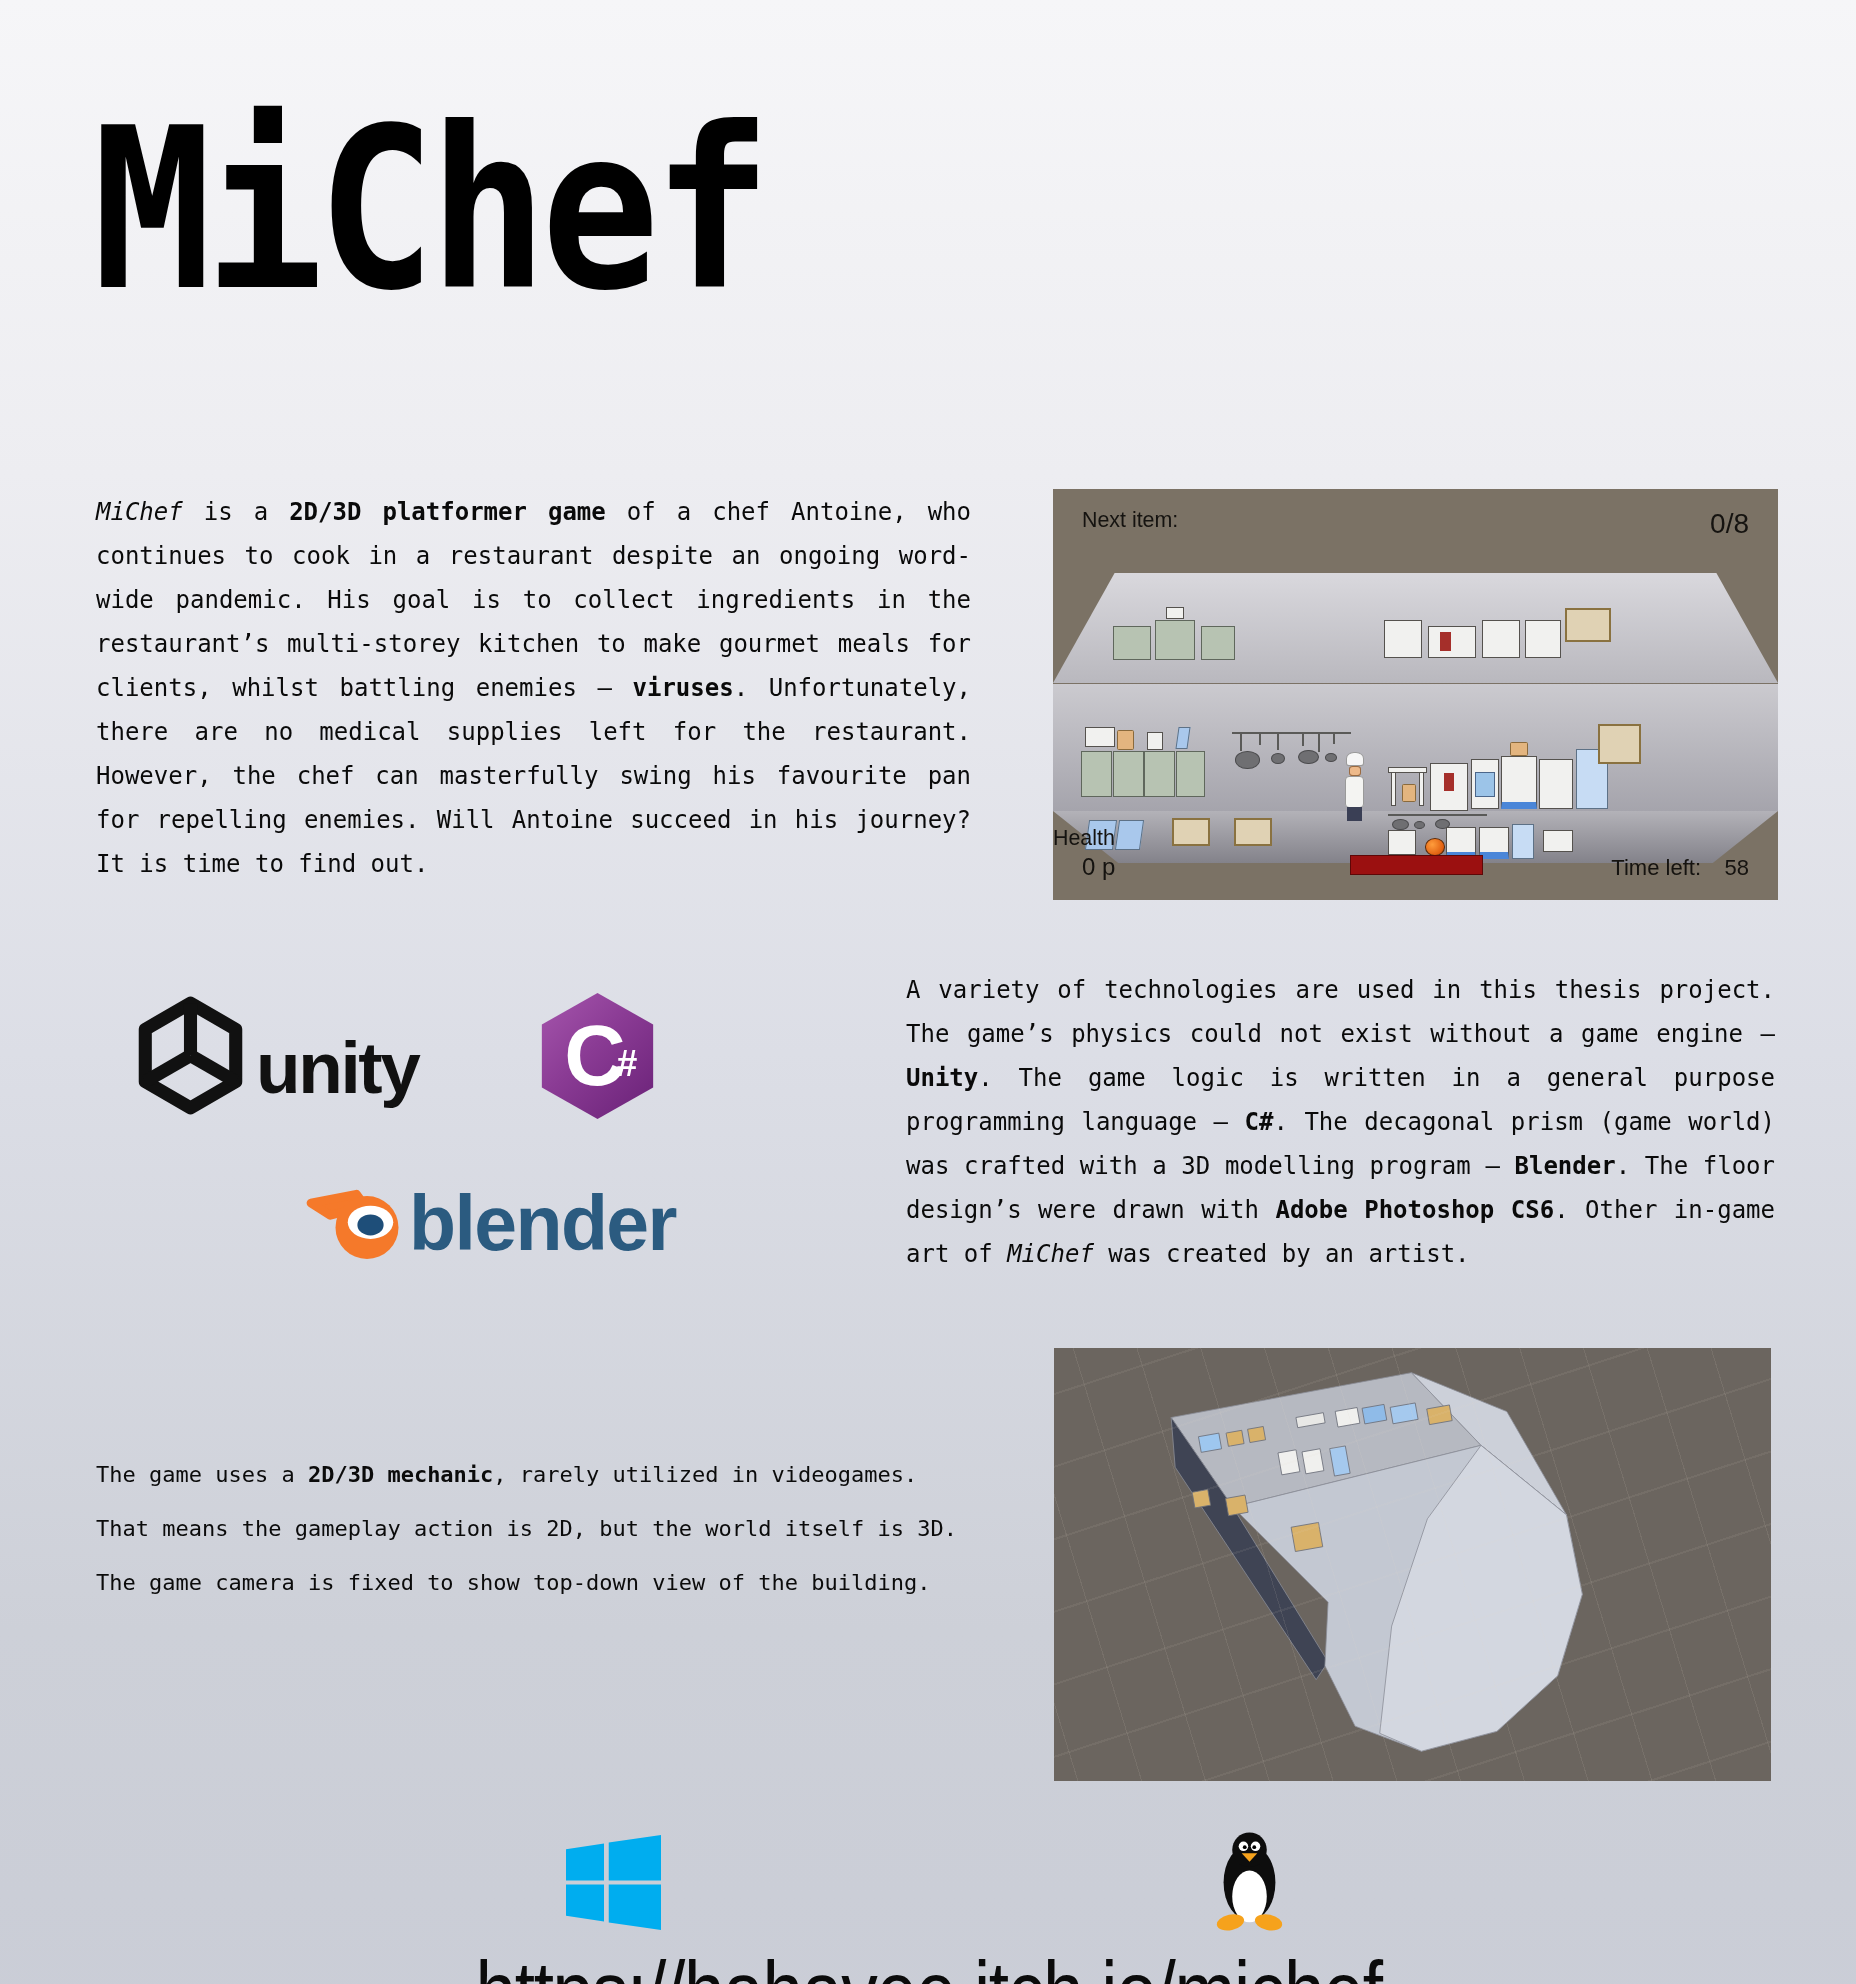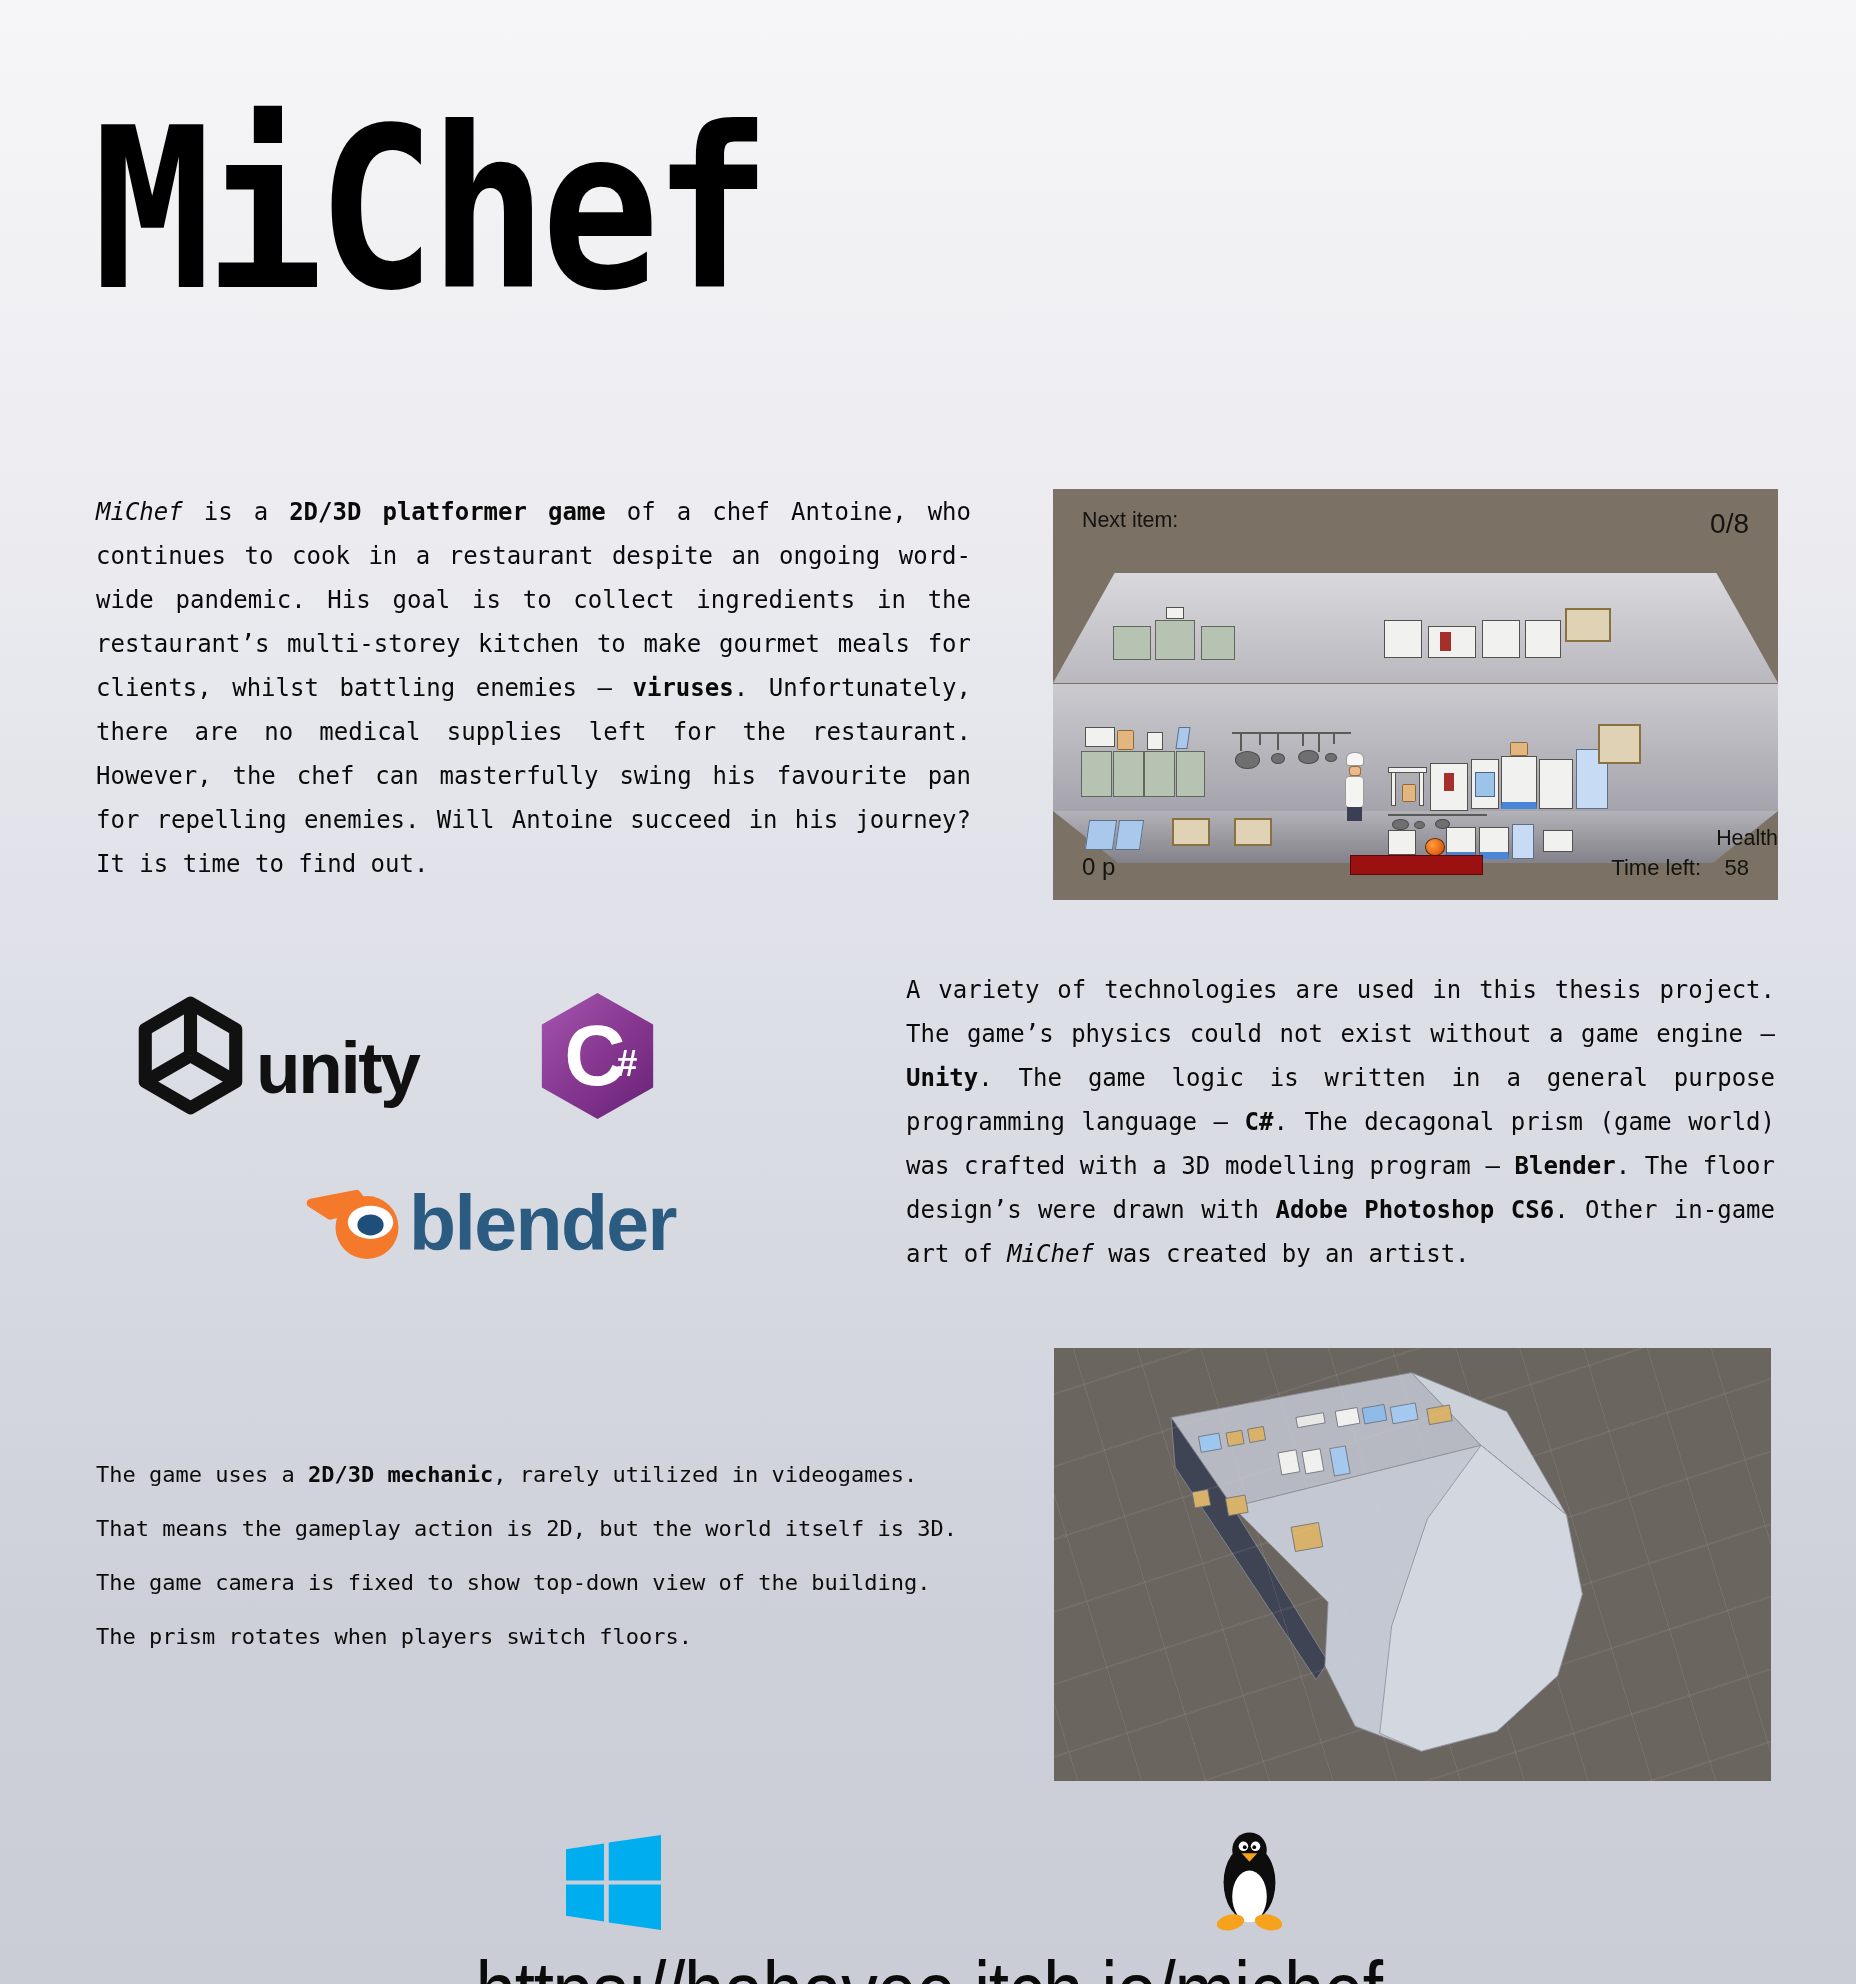--- a/index.html
+++ b/index.html
@@ -146,21 +146,21 @@
         <div class="furn wht" style="left: 490px; top: 341px; width: 30px; height: 22px;"></div>
       </div>
 
     <div class="furn chef-hat" style="left:293px;top:263px;width:17.5px;height:14.3px;"></div>
     <div class="furn chef-head" style="left:296px;top:277px;width:12px;height:10.3px;"></div>
     <div class="furn chef-body" style="left:292px;top:287px;width:19px;height:32px;"></div>
     <div class="furn chef-legs" style="left:294px;top:318px;width:15px;height:13.5px;"></div>
 
     <div class="furn pumpkin" style="left:372px;top:349px;width:20px;height:17.5px;"></div>
 
-    <div class="abs hud" style="left:0;top:337px;width:100%;text-align:right;font-size:21.4px;">Health</div>
+    <div class="abs hud" style="left:0;top:337px;width:100%;text-align:left;font-size:21.4px;">Health</div>
     <div class="abs" id="healthbar" style="left:297px;top:366px;width:131px;height:17.5px;"></div>
     <div class="abs hud" style="left:29px;top:364px;font-size:24px;">0 p</div>
     <div class="abs hud" style="right:77px;top:366px;font-size:22px;">Time left:</div>
     <div class="abs hud" style="right:29px;top:366px;font-size:22px;">58</div>
   </div>
 
   <svg class="abs" id="unity-icon" style="left:131px;top:996px;" width="119" height="119" viewBox="0 0 100 100">
     <g stroke="#111" stroke-width="11" fill="none" stroke-linejoin="round">
       <polygon points="50,6 88,28 88,72 50,94 12,72 12,28"></polygon>
       <line x1="50" y1="50" x2="50" y2="6"></line>
@@ -214,21 +214,20 @@
         <rect x="410" y="330" width="50" height="44" fill="#d9b26a"></rect>
         <rect x="560" y="430" width="70" height="62" fill="#d9b26a"></rect>
       </g>
     </svg>
   </div>
 
   <div class="abs px" id="mechanic">
     <div><span>The game uses a </span><span class="b">2D/3D mechanic</span><span>, rarely utilized in videogames.</span></div>
     <div><span>That means the gameplay action is 2D, but the world itself is 3D.</span></div>
     <div><span>The game camera is fixed to show top-down view of the building.</span></div>
-    <div><span>The prism rotates when players switch floors.</span></div>
   </div>
 
   <svg class="abs" style="left:566px;top:1835px;" width="95" height="95" viewBox="0 0 100 100">
     <path fill="#00adef" d="M0 15 L40 9 L40 48 L0 48 Z M45 8 L100 0 L100 48 L45 48 Z M0 52 L40 52 L40 91 L0 85 Z M45 52 L100 52 L100 100 L45 92 Z"></path>
   </svg>
   <svg class="abs" style="left:1206px;top:1829px;" width="87" height="102" viewBox="0 0 100 118">
     <ellipse cx="50" cy="62" rx="30" ry="44" fill="#0d0d0d"></ellipse>
     <circle cx="50" cy="24" r="20" fill="#0d0d0d"></circle>
     <ellipse cx="50" cy="78" rx="20" ry="30" fill="#ffffff"></ellipse>
     <circle cx="43" cy="20" r="5.5" fill="#ffffff"></circle>

